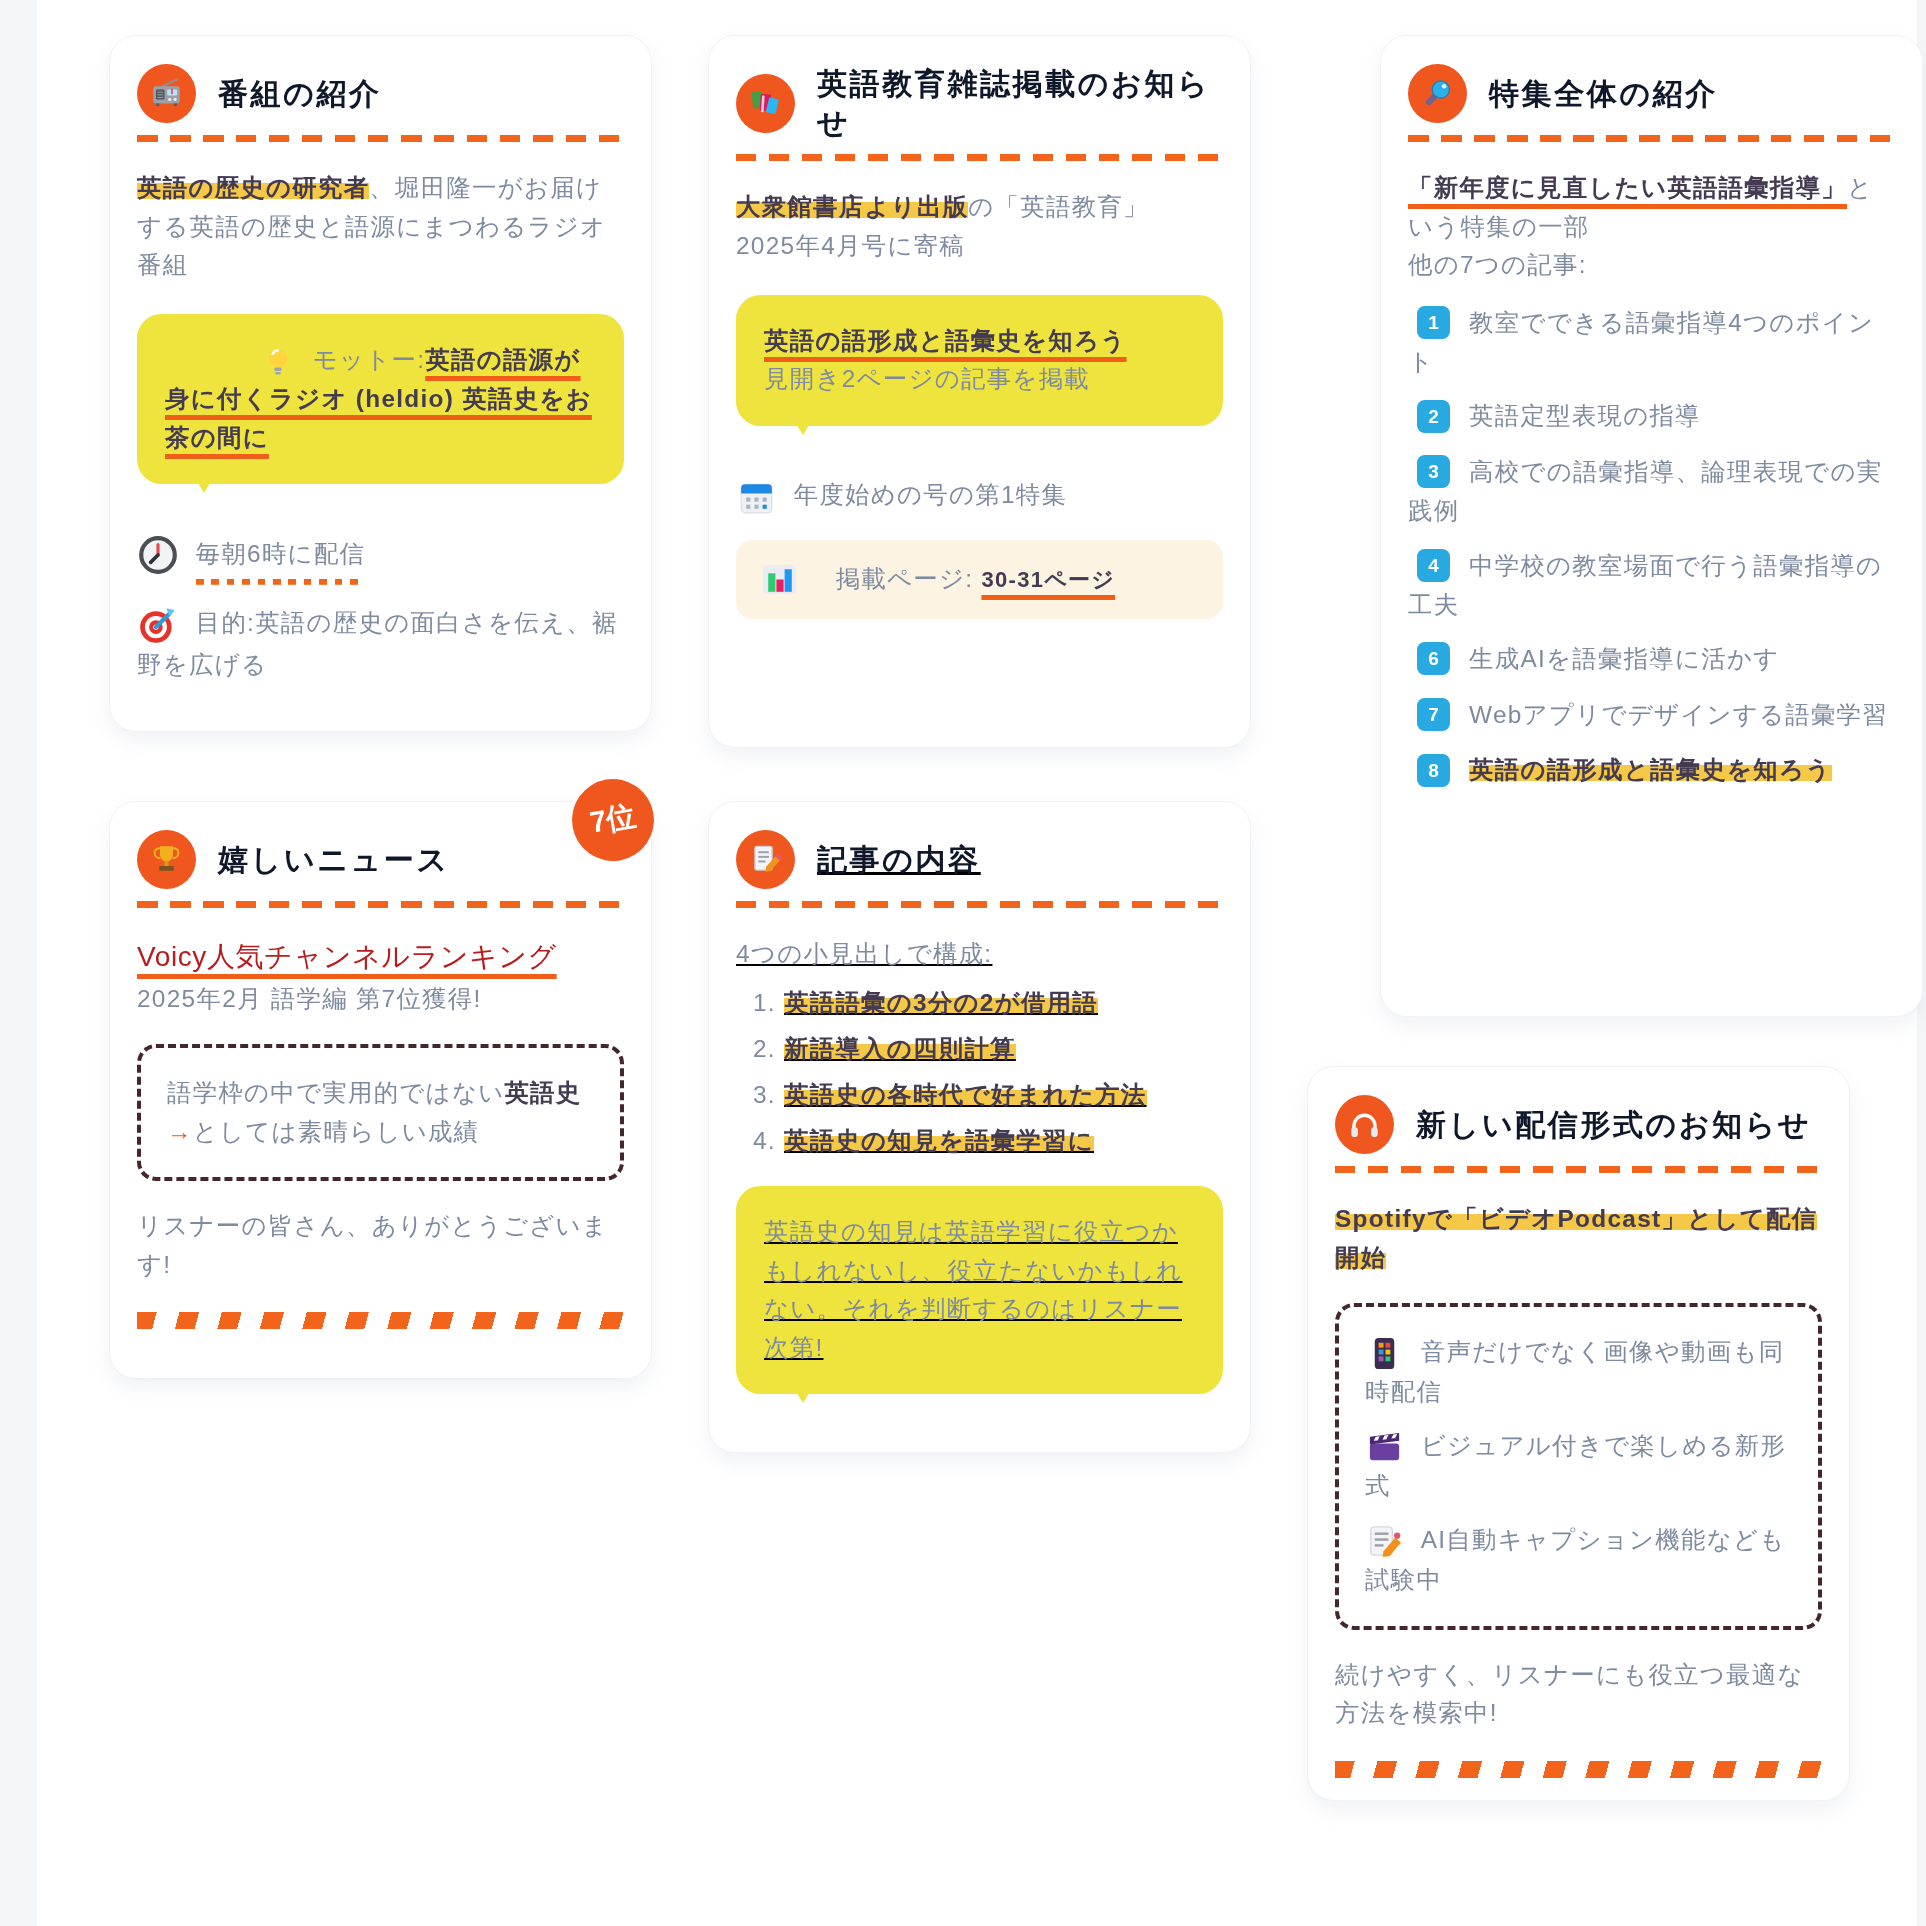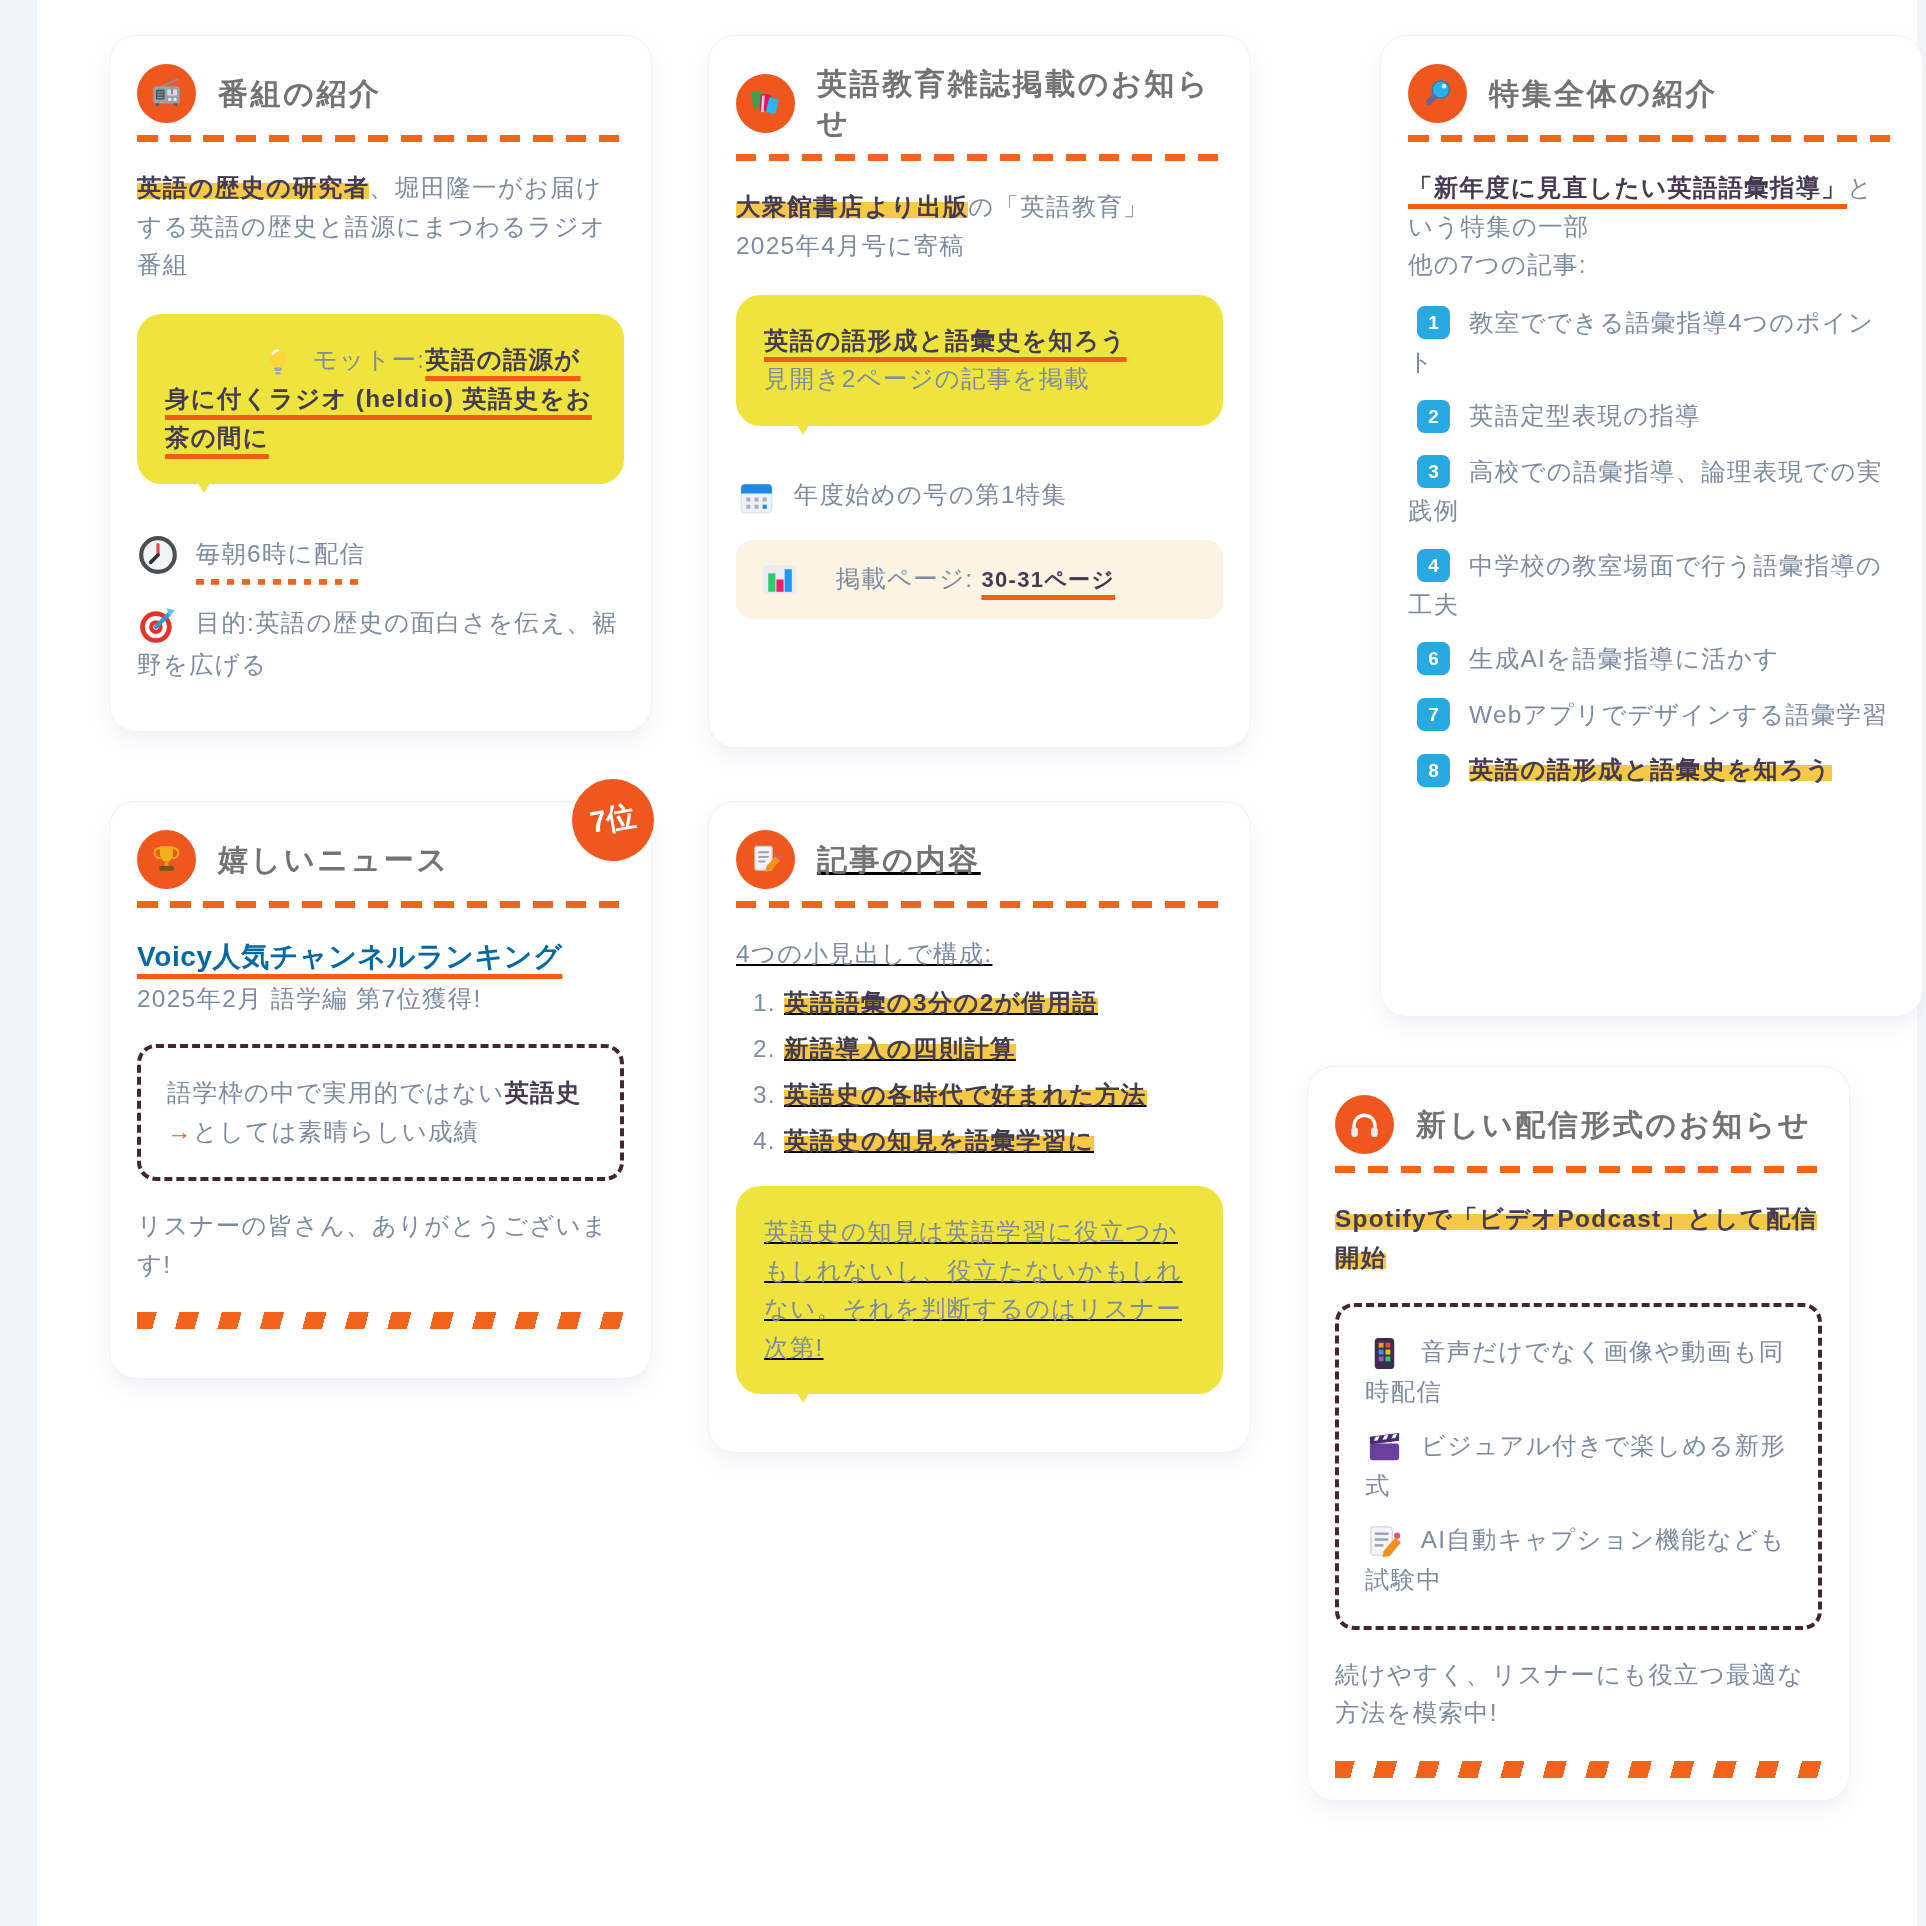--- a/index.html
+++ b/index.html
@@ -10,31 +10,31 @@
   .edge-strip.right{right:0;width:9px;}
 
   .card{position:absolute;background:#ffffff;border:1.3px solid #f1f2f6;border-radius:27px;
         box-shadow:0 9px 19px rgba(140,150,170,.12);padding:28px 27px;box-sizing:border-box;}
 
   
   .card-head{display:flex;align-items:center;gap:22px;margin-bottom:11.6px;}
   .chip{flex:0 0 59px;width:59px;height:59px;border-radius:50%;background:#f0571f;
         display:flex;align-items:center;justify-content:center;}
   .chip svg{width:37px;height:37px;}
-  .card-title{margin:0;font-size:30px;line-height:1.3;color:#737373;font-weight:bold;letter-spacing:2.6px;}
+  .card-title{margin:0;font-size:30px;line-height:1.3;color:#0f172a;font-weight:bold;letter-spacing:2.6px;}
   .dashes{height:7.7px;margin:6.4px 0 27px 0;
         background:repeating-linear-gradient(90deg,#f2641c 0 20.5px,transparent 20.5px 33px);}
 
   
   .body{font-size:24.4px;line-height:1.58;color:#7d8aa0;letter-spacing:1.3px;margin:0 0 19px 0;}
   .bold{color:#443b52;font-weight:bold;}
   .mark{background:linear-gradient(transparent 34%,#f5c848 34%,#f5c848 94%,transparent 94%);}
   .ul{ text-decoration:underline;text-decoration-color:#f05e17;
        text-decoration-thickness:5.1px;text-underline-offset:7.7px;}
-  .maroon{color:#0369a1;font-weight:bold;font-size:28px;letter-spacing:0.6px;}
+  .maroon{color:#b91c1c;font-weight:normal;font-size:28px;letter-spacing:0.6px;}
   .arrow{color:#f0571f;font-weight:bold;}
 
   
   .bubble{position:relative;background:#efe43e;border-radius:24.4px;padding:27px 28px;margin:29.5px 0 50px 0;}
   .bubble:after{content:"";position:absolute;left:48px;bottom:-28px;width:0;height:0;
         border:19px solid transparent;border-top:31px solid #efe43e;}
   .bubble .body{margin:0;}
   .indent{text-indent:95px;}
 
   

